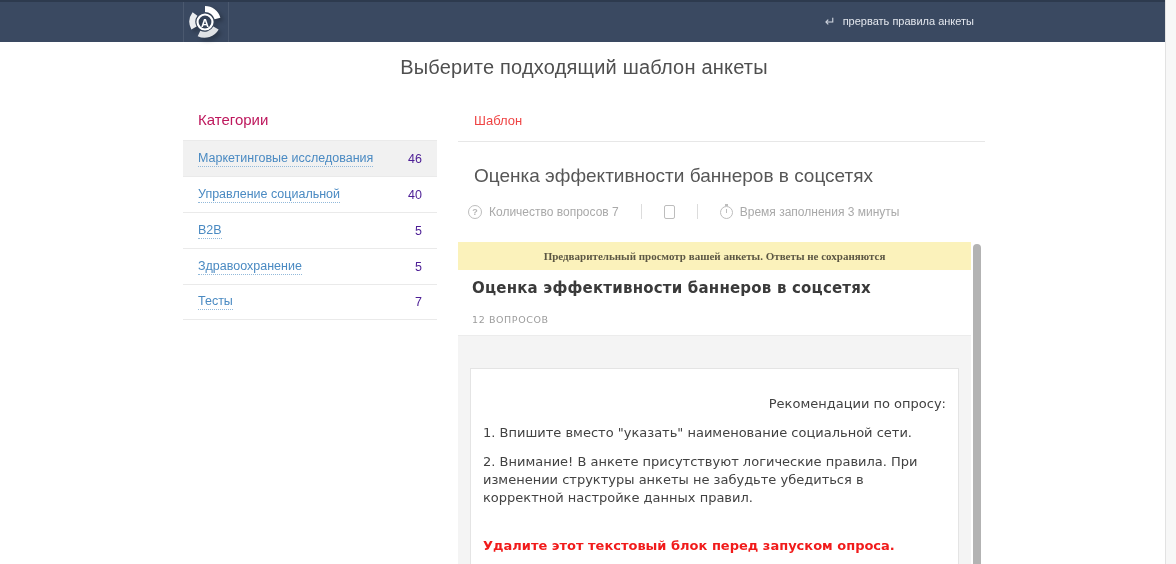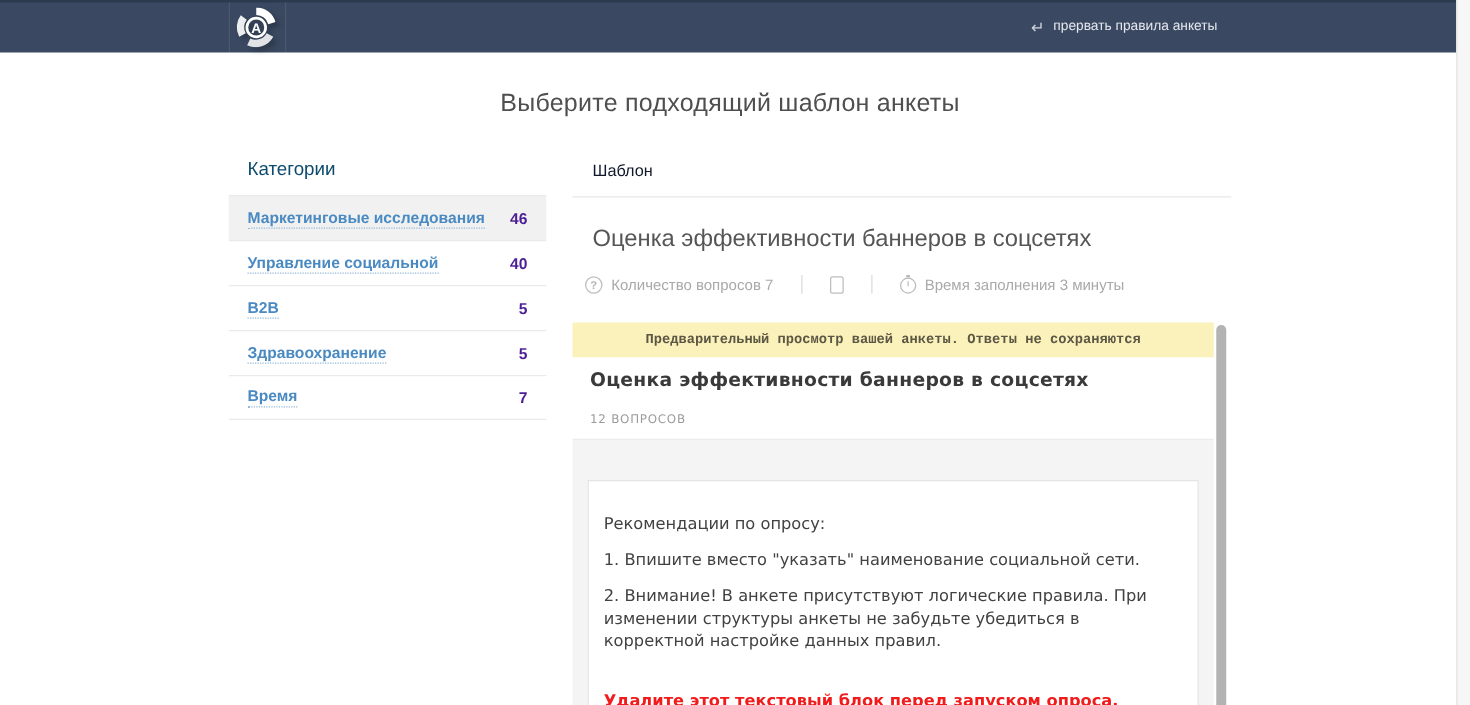--- a/index.html
+++ b/index.html
@@ -15,59 +15,59 @@
   .logo svg { filter:drop-shadow(3px 3px 2px rgba(0,0,0,0.28)); }
   .abort-link { position:absolute; right:191px; top:0; height:42px; display:flex; align-items:center; gap:7px;
                 color:#e3e7ee; font-size:11px; cursor:pointer; }
   .abort-link .ret { font-size:13px; color:#cdd3dd; line-height:1; }
 
   
   .page-scrollbar { position:absolute; top:0; right:0; width:11px; height:564px; background:#f7f7f7; border-left:1px solid #e2e2e2; }
 
   
   .wrap { position:absolute; left:183px; top:42px; width:802px; }
-  .page-title { margin-top:30px; text-align:center; font-size:20px; font-weight:400; color:#4f4f4f; letter-spacing:0.2px; }
+  .page-title { margin-top:14px; text-align:center; font-size:20px; font-weight:400; color:#4f4f4f; letter-spacing:0.2px; }
   .columns { display:flex; margin-top:28px; align-items:flex-start; }
 
   
   .sidebar { width:254px; flex:none; }
-  .sidebar-title { font-size:15px; color:#0c4a6e; padding:4px 15px 12px 15px; }
+  .sidebar-title { font-size:15px; color:#be185d; padding:4px 15px 12px 15px; }
   .cat-row { height:36px; display:flex; align-items:center; justify-content:space-between;
-             padding:11px 15px; border-top:1px solid #eaeaea; cursor:pointer;font-weight:bold; }
+             padding:11px 15px; border-top:1px solid #eaeaea; cursor:pointer; }
   .cat-row:last-child { border-bottom:1px solid #eaeaea; }
   .cat-row.active { background:#f1f1f1; }
   .cat-link { font-size:12.5px; color:#4a8ac2; border-bottom:1px dotted #92b9da; padding-bottom:1px; }
   .cat-count { font-size:12.5px; color:#4c1d95; }
 
   
   .main { flex:1; margin-left:21px; min-width:0; }
-  .section-title { font-size:13px; color:#0f172a; padding:6px 15px 13px 16px; border-bottom:1px solid #e7e7e7; }
+  .section-title { font-size:13px; color:#ef4444; padding:6px 15px 13px 16px; border-bottom:1px solid #e7e7e7; }
   .template-name { font-size:19px; font-weight:400; color:#565656; margin:23px 0 0 16px; }
   .stats { display:flex; align-items:center; margin:17px 0 0 10px; color:#a9a9a9; font-size:12px; }
   .stat { display:flex; align-items:center; gap:7px; }
   .stat-sep { width:1px; height:15px; background:#dcdcdc; margin:0 22px; }
   .ic { display:inline-flex; align-items:center; justify-content:center; color:#b5b5b5; }
   .ic-q { width:14px; height:14px; border:1px solid #bdbdbd; border-radius:50%; font-size:9px; font-weight:700; }
   .ic-page { width:11px; height:14px; border:1px solid #bdbdbd; border-radius:2px; position:relative; }
   .ic-clock { width:13px; height:13px; border:1px solid #bdbdbd; border-radius:50%; position:relative; margin-top:2px; }
   .ic-clock::before { content:""; position:absolute; top:-3px; left:4px; width:3px; height:2px; background:#bdbdbd; }
   .ic-clock::after { content:""; position:absolute; top:2px; left:5px; width:1.5px; height:4px; background:#bdbdbd; }
 
   
   .preview { margin-top:23px; position:relative; width:527px; height:600px; background:#fff; }
   .preview-inner { width:513px; }
   .p-banner { height:28px; background:#fbf2bb; display:flex; align-items:center; justify-content:center;
-              font-size:11px; font-weight:700; color:#5c5744; font-family:Liberation Mono, monospace; }
+              font-size:11px; font-weight:700; color:#5c5744; font-family:Liberation Serif, serif; }
   .p-head { background:#fff; padding:9px 14px 10px 14px; border-bottom:1px solid #ececec; font-family:"DejaVu Sans", sans-serif; }
   .p-title { font-size:15px; font-weight:700; color:#3a3a3a; letter-spacing:0.2px; }
   .p-count { font-size:9.5px; color:#9c9c9c; letter-spacing:0.6px; margin-top:17px; text-transform:uppercase; }
   .p-body { background:#f4f4f4; padding:32px 12px 20px 12px; height:520px; }
   .p-card { background:#fff; border:1px solid #e4e4e4; padding:26px 12px 40px 12px;
             font-family:"DejaVu Sans", sans-serif; font-size:13px; color:#424242; line-height:1.38; }
-  .rec-title { text-align:left; margin-bottom:14px; }
+  .rec-title { text-align:right; margin-bottom:14px; }
   .p-card p { margin-bottom:11px; }
   .p-warning { color:#f11b1b; font-weight:700; margin-top:30px; }
   .p-scroll-thumb { position:absolute; top:2px; right:4px; width:8px; height:556px; border-radius:4px; background:#b3b3b3; }
 </style>
 </head>
 <body>
 
 <div class="navbar">
   <div class="nav-sep s1"></div>
   <div class="nav-sep s2"></div>
@@ -108,21 +108,21 @@
       </div>
       <div class="cat-row">
         <span class="cat-link">B2B</span>
         <span class="cat-count">5</span>
       </div>
       <div class="cat-row">
         <span class="cat-link">Здравоохранение</span>
         <span class="cat-count">5</span>
       </div>
       <div class="cat-row">
-        <span class="cat-link">Время</span>
+        <span class="cat-link">Тесты</span>
         <span class="cat-count">7</span>
       </div>
     </div>
 
     <div class="main">
       <div class="section-title">Шаблон</div>
       <div class="template-name">Оценка эффективности баннеров в соцсетях</div>
 
       <div class="stats">
         <div class="stat">

